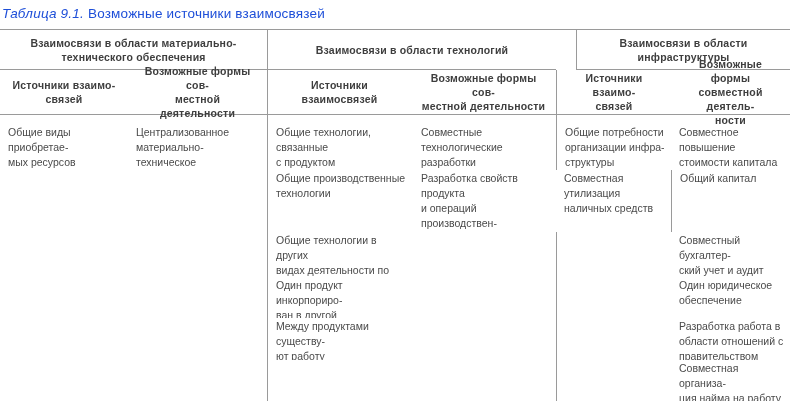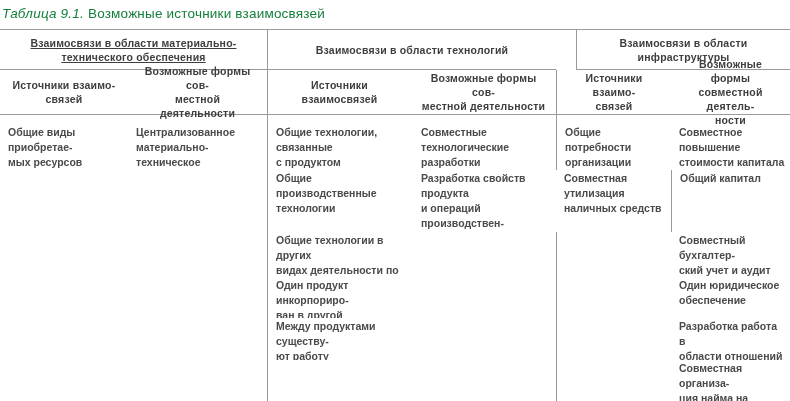--- a/index.html
+++ b/index.html
@@ -8,21 +8,21 @@
     background:#ffffff;
     font-family:"Liberation Sans","DejaVu Sans",sans-serif;
     box-sizing:border-box;
     overflow:hidden;
   }
   .title{
     height:29px;
     padding:6px 0 0 2px;
     box-sizing:border-box;
     font-size:13.5px;
-    color:#15803d;
+    color:#1d4ed8;
     letter-spacing:0.2px;
   }
   .title .num{font-style:italic;}
   .title .rest{margin-left:4px;}
   .tbl{
     display:grid;
     grid-template-columns:128px 139px 144px 145px 115px 119px;
     grid-template-rows:40px 45px 55px 62px 45px 41px 42px 41px;
     border-top:1px solid #9a9a9a;
     border-bottom:2px solid #7d7d7d;
@@ -35,32 +35,31 @@
     font-weight:bold;
     font-size:10.5px;
     line-height:14px;
     color:#3e3e3e;
     letter-spacing:0.2px;
     border-bottom:1px solid #9a9a9a;
     padding:2px 8px;
     white-space:pre-line;
     box-sizing:border-box;
   }
-  .gh1{grid-column:1/3;text-decoration:underline;}
+  .gh1{grid-column:1/3;}
   .gh2{grid-column:3/5;}
   .gh3{grid-column:5/7;margin-left:20px;}
   .bc{
     font-size:10.5px;
     line-height:15px;
     color:#4a4a4a;
     white-space:pre-line;
     padding:1px 5px 0 8px;
     box-sizing:border-box;
     overflow:hidden;
-    font-weight:bold;
   }
   .c4{padding-left:10px;}
   .r1{padding-top:10px;}
   .dl{border-left:1px solid #9a9a9a;}
 </style>
 </head>
 <body>
 
 <div class="page">
 

